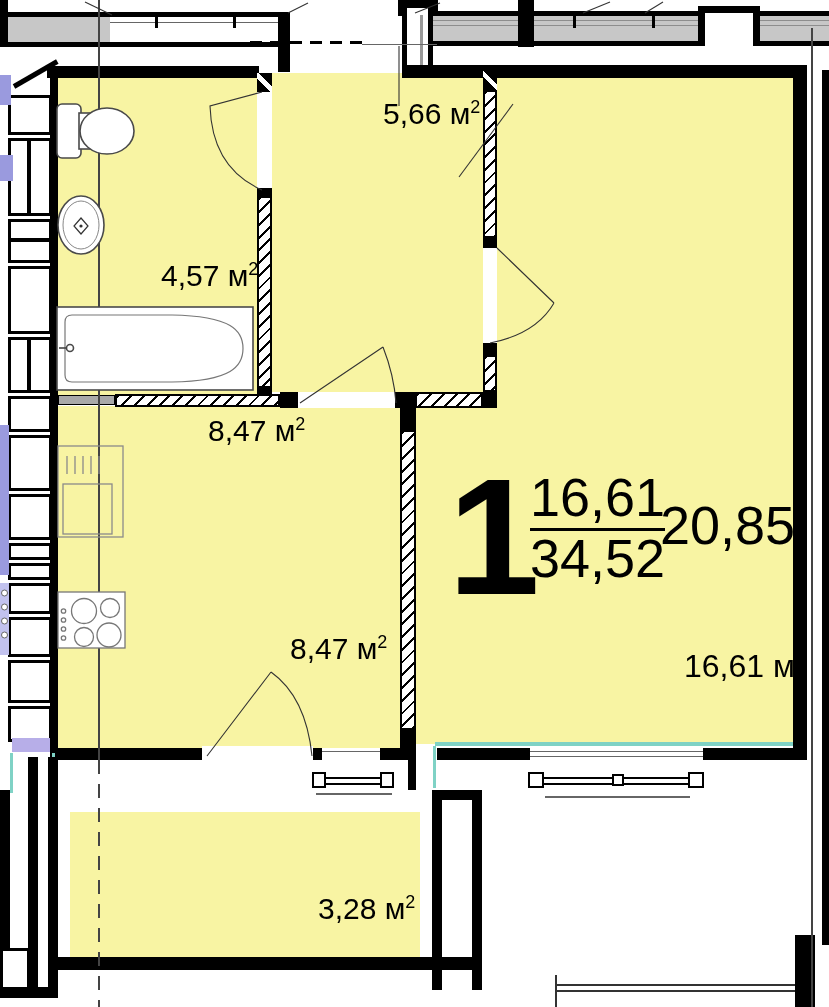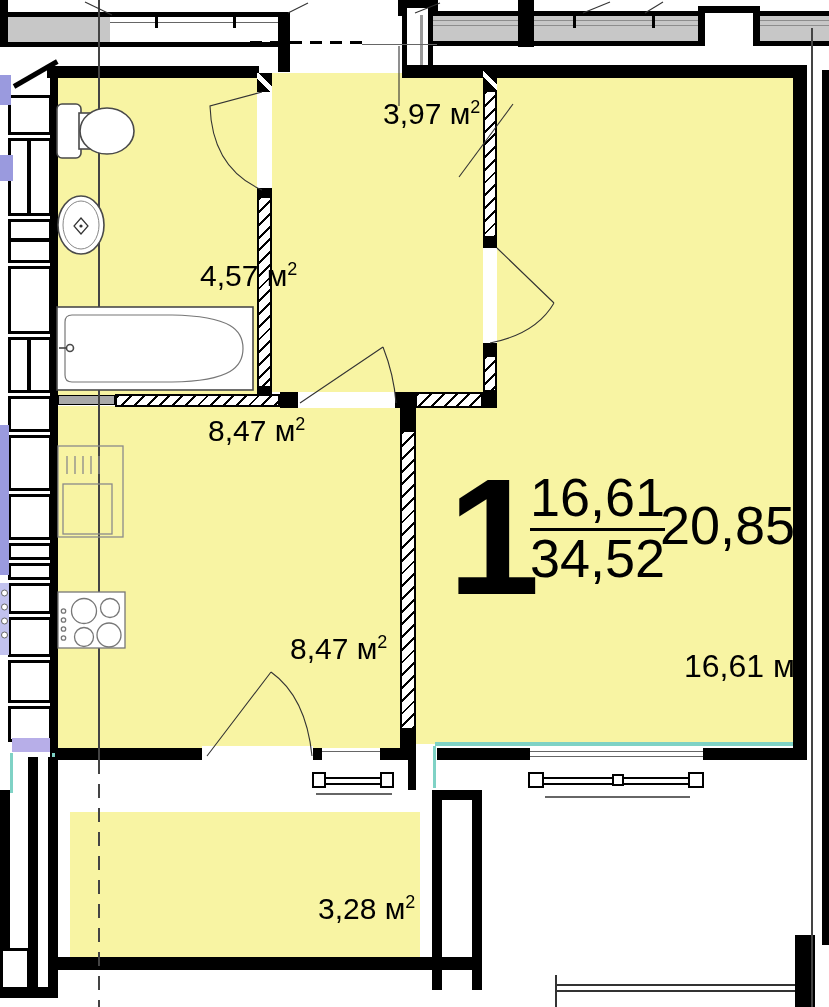--- a/index.html
+++ b/index.html
@@ -227,23 +227,23 @@
       <path d="M85,2 L112,15"></path>
       <path d="M583,13 L610,2"></path>
       <path d="M645,13 L663,2"></path>
       <path d="M288,13 L308,3"></path>
       <path d="M415,13 L440,3"></path>
       <path d="M399,46 L399,106"></path>
     </g>
   </svg>
 
   <div class="lbl" style="left:383px;top:97px;">
-    <span>3,97</span>&nbsp;<span>м</span><sup>2</sup>
-  </div>
-  <div class="lbl" style="left:161px;top:259px;margin-left:39px;">
+    <span>5,66</span>&nbsp;<span>м</span><sup>2</sup>
+  </div>
+  <div class="lbl" style="left:161px;top:259px;">
     <span>4,57</span>&nbsp;<span>м</span><sup>2</sup>
   </div>
   <div class="lbl" style="left:208px;top:414px;">
     <span>8,47</span>&nbsp;<span>м</span><sup>2</sup>
   </div>
   <div class="lbl" style="left:290px;top:632px;">
     <span>8,47</span>&nbsp;<span>м</span><sup>2</sup>
   </div>
   <div class="lbl" style="left:684px;top:648px;font-size:32px;">
     <span>16,61</span>&nbsp;<span>м</span><sup>2</sup>

